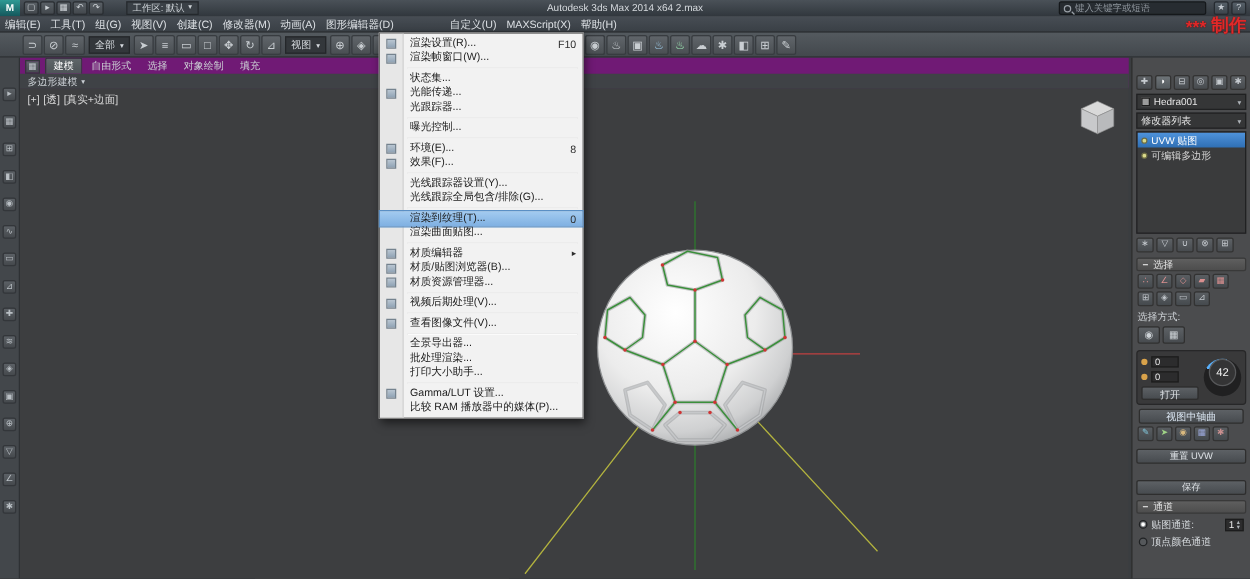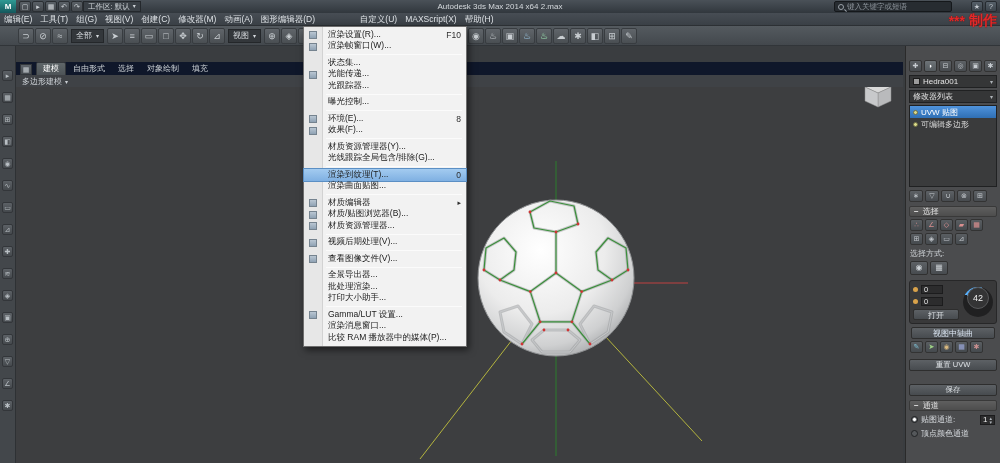--- a/index.html
+++ b/index.html
@@ -5,42 +5,42 @@
   *{margin:0;padding:0;box-sizing:border-box;}
   html,body{width:1000px;height:463px;overflow:hidden;}
   body{font-family:"Liberation Sans",sans-serif;background:#333;}
   .app{position:relative;width:1000px;height:463px;overflow:hidden;background:#3a3d40;}
 
   
   .titlebar{position:absolute;left:0;top:0;width:1000px;height:13px;background:linear-gradient(#4a5158,#31373d);display:flex;align-items:center;color:#c9ced3;font-size:8px;z-index:30;}
   .logo{width:16px;height:13px;background:linear-gradient(#2f9a94,#14575c);color:#fff;font-weight:bold;font-size:8px;line-height:13px;text-align:center;}
   .qa{display:flex;gap:1px;margin-left:3px;}
   .qa-icon{width:12px;height:11px;background:linear-gradient(#5a6066,#43484d);border:1px solid #2b2f33;border-radius:2px;color:#cfd4d8;font-size:7px;line-height:9px;text-align:center;}
-  .workspace{margin-left:0;height:11px;background:#3a4046;border:1px solid #24282c;color:#cfd4d8;font-size:7.5px;line-height:9px;padding:0 4px;display:flex;align-items:center;gap:3px;}
+  .workspace{margin-left:18px;height:11px;background:#3a4046;border:1px solid #24282c;color:#cfd4d8;font-size:7.5px;line-height:9px;padding:0 4px;display:flex;align-items:center;gap:3px;}
   .tb-title{position:absolute;left:50%;transform:translateX(-50%);top:0;line-height:13px;color:#d6dade;font-size:8px;white-space:nowrap;}
-  .tb-right{position:absolute;right:3px;top:1px;display:flex;gap:19px;}
+  .tb-right{position:absolute;right:3px;top:1px;display:flex;gap:6px;}
   .search{width:118px;height:11px;background:#272c31;border:1px solid #15181b;border-radius:2px;display:flex;align-items:center;gap:3px;padding:0 3px;}
   .search .ph{color:#8d949b;font-size:7.5px;white-space:nowrap;}
   .mag{width:6px;height:6px;border:1px solid #9aa1a8;border-radius:50%;position:relative;flex:0 0 auto;}
   .mag::after{content:"";position:absolute;left:5px;top:5px;width:3px;height:1px;background:#9aa1a8;transform:rotate(45deg);}
   .tb-mini{width:12px;height:11px;background:linear-gradient(#566069,#3c444b);border:1px solid #262b30;border-radius:2px;color:#c6ccd2;font-size:7px;line-height:9px;text-align:center;}
 
   
   .menubar{position:absolute;left:0;top:13px;width:1000px;height:13px;background:linear-gradient(#474d54,#3a4046);display:flex;color:#dde1e5;font-size:8.5px;z-index:30;border-bottom:1px solid #2c3034;}
   .menu-item{padding:0 4px;line-height:12px;white-space:nowrap;}
   .menu-item.active{background:#5d656e;outline:1px solid #858d96;color:#fff;margin-top:48px;}
 
   
   .toolbar{position:absolute;left:0;top:26px;width:1000px;height:20px;background:linear-gradient(#545a5f,#43484d);border-bottom:1px solid #313539;display:flex;align-items:center;gap:1px;padding-left:18px;z-index:10;}
   .tbtn{flex:0 0 auto;width:16px;height:16px;background:linear-gradient(#60656a,#4a4f53);border:1px solid #383c40;border-radius:2px;color:#c9ced2;font-size:9px;display:flex;align-items:center;justify-content:center;}
   .tdrop{flex:0 0 auto;height:14px;background:#33373b;border:1px solid #24272a;color:#d6dade;font-size:8px;display:flex;align-items:center;gap:4px;padding:0 4px;margin:0 2px;}
   .toolbar-right{position:absolute;left:468px;top:2px;display:flex;gap:1px;}
 
   
-  .ribbon{position:absolute;left:16px;top:46px;width:887px;height:25px;background:#0f172a;z-index:5;border-bottom:1px solid #303336;margin-top:16px;}
+  .ribbon{position:absolute;left:16px;top:46px;width:887px;height:25px;background:#701a75;z-index:5;border-bottom:1px solid #303336;}
   .ribbon-tabs{display:flex;align-items:flex-end;height:13px;gap:1px;padding-left:4px;color:#cdd2d6;font-size:8px;}
   .ribbon-icon{width:12px;height:11px;background:linear-gradient(#5e646a,#464b50);border:1px solid #33373b;color:#c2c8cd;font-size:7px;line-height:10px;text-align:center;margin-right:3px;}
   .rtab{padding:0 6px;line-height:12px;}
   .rtab.active{background:linear-gradient(#5f6669,#4d5357);border:1px solid #33373b;border-bottom:none;border-radius:2px 2px 0 0;color:#fff;}
   .ribbon-sub{height:12px;display:flex;align-items:center;padding-left:6px;background:#3f4246;}
   .rpanel-btn{color:#c9ced3;font-size:8px;display:flex;gap:3px;align-items:center;}
 
   
   .leftstrip{position:absolute;left:0;top:46px;width:16px;height:417px;background:#43474b;border-right:1px solid #2e3134;display:flex;flex-direction:column;align-items:center;gap:11px;padding-top:24px;z-index:5;}
   .sicon{width:11px;height:11px;background:linear-gradient(#5c6166,#45494d);border:1px solid #33363a;border-radius:2px;color:#b9bfc4;font-size:7px;line-height:9px;text-align:center;flex:0 0 auto;}
@@ -340,21 +340,21 @@
         <span class="mini"></span>
         <span class="lab">环境(E)...</span>
         <span class="sc">8</span>
       </div>
       <div class="dd-row">
         <span class="mini"></span>
         <span class="lab">效果(F)...</span>
       </div>
       <div class="dd-sep"></div>
       <div class="dd-row">
-        <span class="lab">材质资源管理器(Y)...</span>
+        <span class="lab">光线跟踪器设置(Y)...</span>
       </div>
       <div class="dd-row">
         <span class="lab">光线跟踪全局包含/排除(G)...</span>
       </div>
       <div class="dd-sep"></div>
       <div class="dd-row hl">
         <span class="lab">渲染到纹理(T)...</span>
         <span class="sc">0</span>
       </div>
       <div class="dd-row">
@@ -391,23 +391,20 @@
       <div class="dd-row">
         <span class="lab">批处理渲染...</span>
       </div>
       <div class="dd-row">
         <span class="lab">打印大小助手...</span>
       </div>
       <div class="dd-sep"></div>
       <div class="dd-row">
         <span class="mini"></span>
         <span class="lab">Gamma/LUT 设置...</span>
-      </div>
-      <div class="dd-row">
-        <span class="lab">渲染消息窗口...</span>
       </div>
       <div class="dd-row">
         <span class="lab">比较 RAM 播放器中的媒体(P)...</span>
       </div>
     </div>
 
   <div class="cmdpanel">
     <div class="cp-tabs">
         <div class="cpt">✚</div>
         <div class="cpt active">◗</div>

